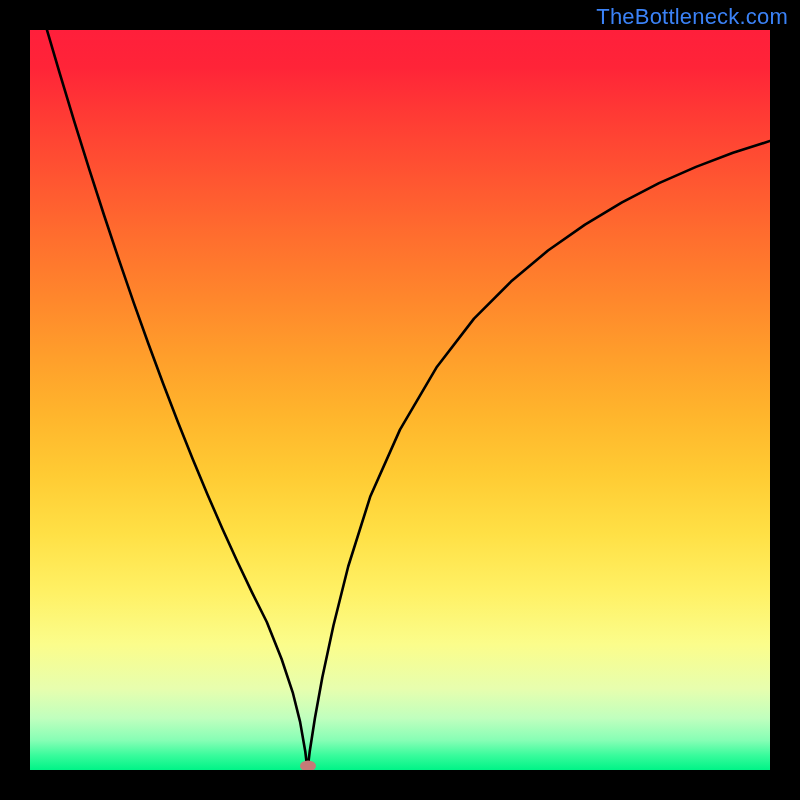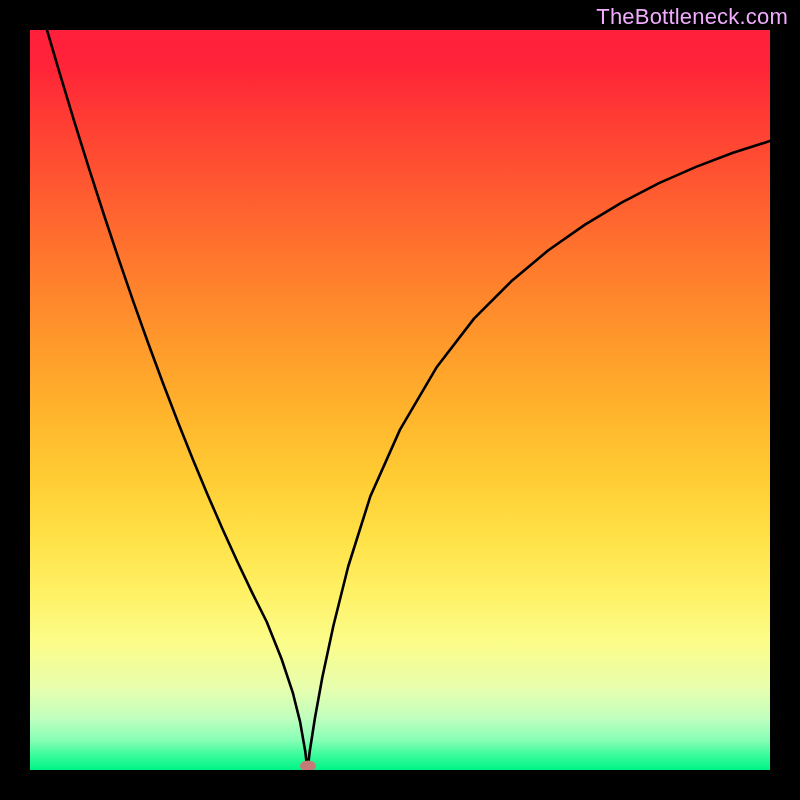--- a/index.html
+++ b/index.html
@@ -14,21 +14,21 @@
   .frame {
     position: relative;
     width: 800px;
     height: 800px;
     background: #000;
   }
   .watermark {
     position: absolute;
     top: 4px;
     right: 12px;
-    color: #f0abfc;
+    color: #3b82f6;
     font-size: 22px;
     font-weight: 400;
     letter-spacing: 0.2px;
     z-index: 5;
     user-select: none;
   }
   .plot-area {
     position: absolute;
     left: 30px;
     top: 30px;

